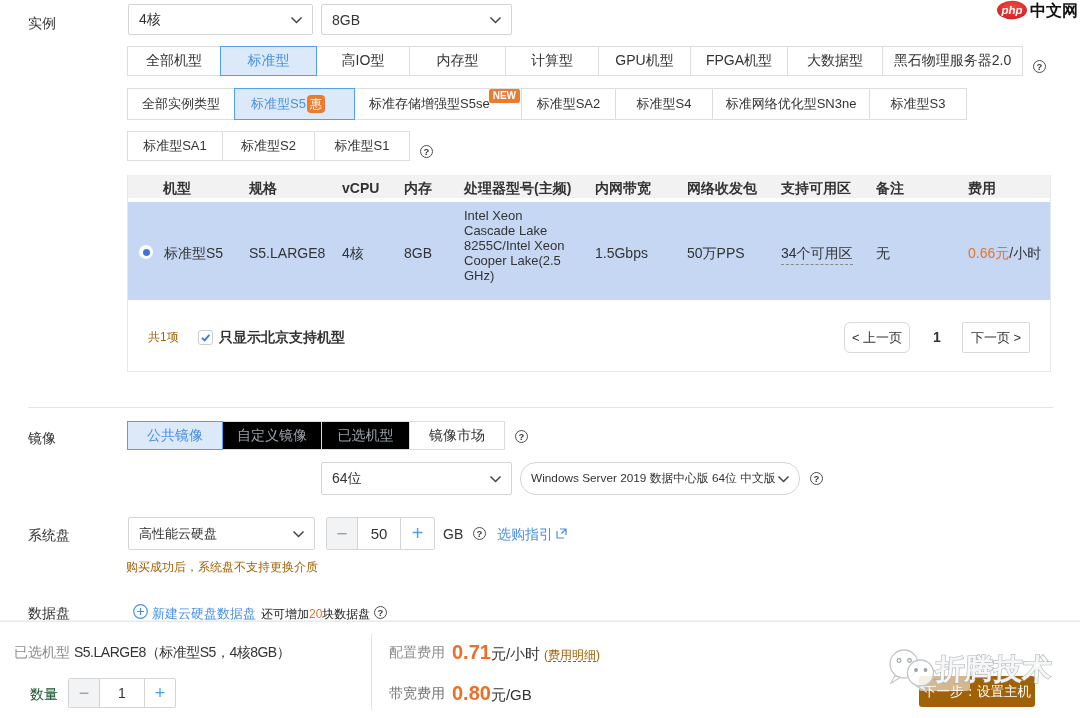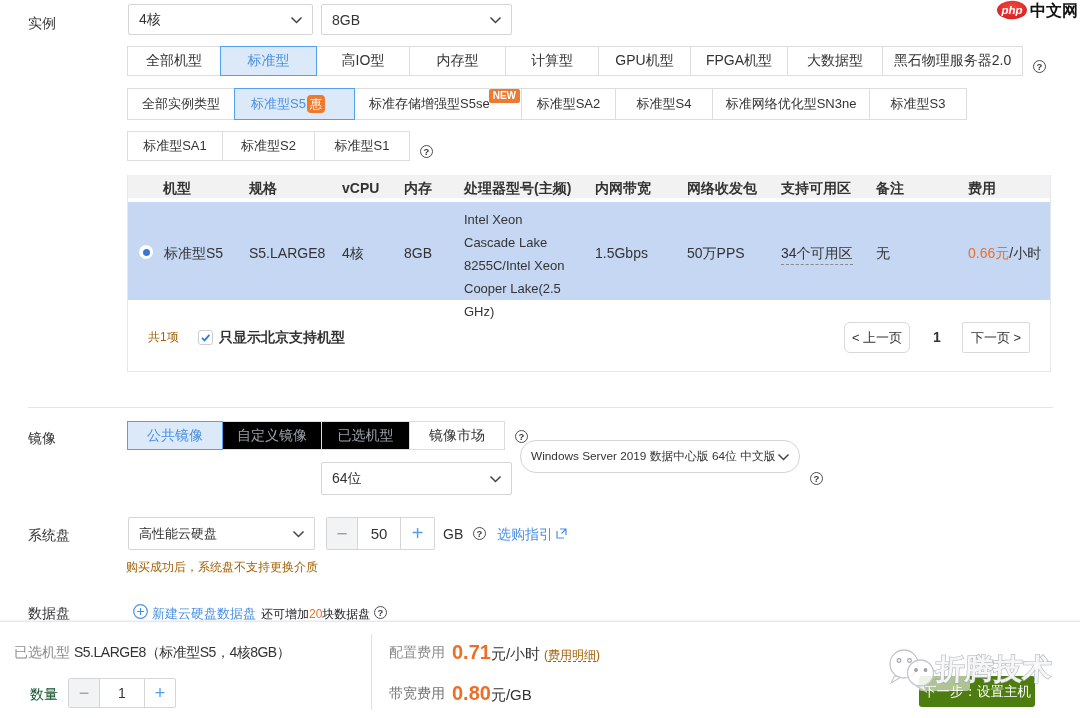--- a/index.html
+++ b/index.html
@@ -104,21 +104,21 @@
   <div class="abs hdr" style="top:180px; left:781px; font-weight:bold;">支持可用区</div>
   <div class="abs hdr" style="top:180px; left:876px; font-weight:bold;">备注</div>
   <div class="abs hdr" style="top:180px; left:968px; font-weight:bold;">费用</div>
 
   <div class="abs" style="left:139px; top:245px; width:14px; height:14px; background:#fff; border-radius:50%;"></div>
   <div class="abs" style="left:143px; top:249px; width:7px; height:7px; background:#3a77d2; border-radius:50%;"></div>
   <div class="abs" style="top:245px; left:164px;">标准型S5</div>
   <div class="abs" style="top:245px; left:249px;">S5.LARGE8</div>
   <div class="abs" style="top:245px; left:342px;">4核</div>
   <div class="abs" style="top:245px; left:404px;">8GB</div>
-  <div class="abs" style="top:208px; left:464px; width:120px; font-size:13px; line-height:23px;">Intel Xeon<br>Cascade Lake<br>8255C/Intel Xeon<br>Cooper Lake(2.5<br>GHz)</div>
+  <div class="abs" style="top:208px; left:464px; width:120px; font-size:13px; line-height:15px;">Intel Xeon<br>Cascade Lake<br>8255C/Intel Xeon<br>Cooper Lake(2.5<br>GHz)</div>
   <div class="abs" style="top:245px; left:595px;">1.5Gbps</div>
   <div class="abs" style="top:245px; left:687px;">50万PPS</div>
   <div class="abs" style="top:245px; left:781px; border-bottom:1px dashed #888; padding-bottom:1px;">34个可用区</div>
   <div class="abs" style="top:245px; left:876px;">无</div>
   <div class="abs" style="top:245px; left:968px;"><span class="orange">0.66元</span>/小时</div>
 
   <div class="abs gray9" style="top:329px; left:148px; font-size:12px;">共1项</div>
   <div class="abs" style="top:330px; left:198px; width:15px; height:15px; border:1px solid #c9cdd4; border-radius:3px; background:#fff;">
     <svg width="13" height="13" viewBox="0 0 13 13" style="display:block;">
         <path d="M3 6.8 L5.6 9.4 L10.4 3.8" stroke="#2f7ae5" stroke-width="1.8" fill="none"></path>
@@ -140,21 +140,21 @@
   </div>
   <div class="q" style="left:515px; top:430px;">?</div>
 
   <div class="sel" style="left:321px; top:462px; width:191px; height:33px;">64位
     <span class="chev">
         <svg class="chevsvg" width="13" height="8" viewBox="0 0 13 8">
           <path d="M1.5 1.5 L6.5 6.5 L11.5 1.5" stroke="#444" stroke-width="1.5" fill="none"></path>
         </svg>
       </span>
   </div>
-  <div class="sel" style="left:520px; top:440px; width:280px; height:33px; border-radius:16px; font-size:11.8px; white-space:nowrap;">Windows Server 2019 数据中心版 64位 中文版
+  <div class="sel" style="left:520px; top:462px; width:280px; height:33px; border-radius:16px; font-size:11.8px; white-space:nowrap;">Windows Server 2019 数据中心版 64位 中文版
     <span class="chev">
         <svg class="chevsvg" width="13" height="8" viewBox="0 0 13 8">
           <path d="M1.5 1.5 L6.5 6.5 L11.5 1.5" stroke="#444" stroke-width="1.5" fill="none"></path>
         </svg>
       </span>
   </div>
   <div class="q" style="left:810px; top:472px;">?</div>
 
   <div class="lbl" style="top:527px;">系统盘</div>
   <div class="sel" style="left:128px; top:517px; width:187px; height:33px; font-size:13px;">高性能云硬盘
@@ -197,21 +197,21 @@
     <div style="width:31px; background:#f2f3f5; border-right:1px solid #d5d5d5; display:flex; align-items:center; justify-content:center; color:#979da5; font-size:18px; font-weight:300;">−</div>
     <div style="flex:1; display:flex; align-items:center; justify-content:center; font-size:14px;">1</div>
     <div style="width:31px; border-left:1px solid #d5d5d5; display:flex; align-items:center; justify-content:center; color:#4e9ef2; font-size:18px; font-weight:300;">+</div>
   </div>
 
   <div class="abs" style="left:389px; top:644px; color:#8b8b8b;">配置费用</div>
   <div class="abs" style="left:452px; top:641px;"><span class="orange" style="font-size:20px; font-weight:bold;">0.71</span><span style="font-size:15px;">元/小时</span> <span class="gray9" style="font-size:12px;">(<span style="text-decoration:underline dashed; text-underline-offset:2px;">费用明细</span>)</span></div>
   <div class="abs" style="left:389px; top:685px; color:#737373;">带宽费用</div>
   <div class="abs" style="left:452px; top:682px;"><span class="orange" style="font-size:20px; font-weight:bold;">0.80</span><span style="font-size:15px;">元/GB</span></div>
 
-  <div class="abs" style="left:919px; top:676px; width:116px; height:31px; background:#4d7c0f; border-radius:3px; display:flex; align-items:center; justify-content:center; color:#fff; font-size:13.5px;">下一步：设置主机</div>
+  <div class="abs" style="left:919px; top:676px; width:116px; height:31px; background:#a16207; border-radius:3px; display:flex; align-items:center; justify-content:center; color:#fff; font-size:13.5px;">下一步：设置主机</div>
 
   <svg class="abs" style="left:880px; top:642px;" width="180" height="52" viewBox="0 0 180 52">
     <g>
       <rect x="38" y="32" width="52" height="17" rx="4" fill="rgba(255,255,255,0.55)"></rect>
       <circle cx="24" cy="22" r="14" fill="rgba(255,255,255,0.78)" stroke="#c3c6cb" stroke-width="1.3"></circle>
       <path d="M14.5 34 L11 41 L20.5 35.5 Z" fill="rgba(255,255,255,0.78)" stroke="#c3c6cb" stroke-width="1.1"></path>
       <circle cx="19" cy="18.5" r="1.9" fill="none" stroke="#9aa0a6" stroke-width="1.1"></circle>
       <circle cx="29.5" cy="18.5" r="1.9" fill="none" stroke="#9aa0a6" stroke-width="1.1"></circle>
       <circle cx="40.5" cy="31" r="13" fill="rgba(255,255,255,0.78)" stroke="#c3c6cb" stroke-width="1.3"></circle>
       <path d="M44 43.5 L46.5 50 L37 44.5 Z" fill="rgba(255,255,255,0.78)" stroke="#c3c6cb" stroke-width="1.1"></path>

